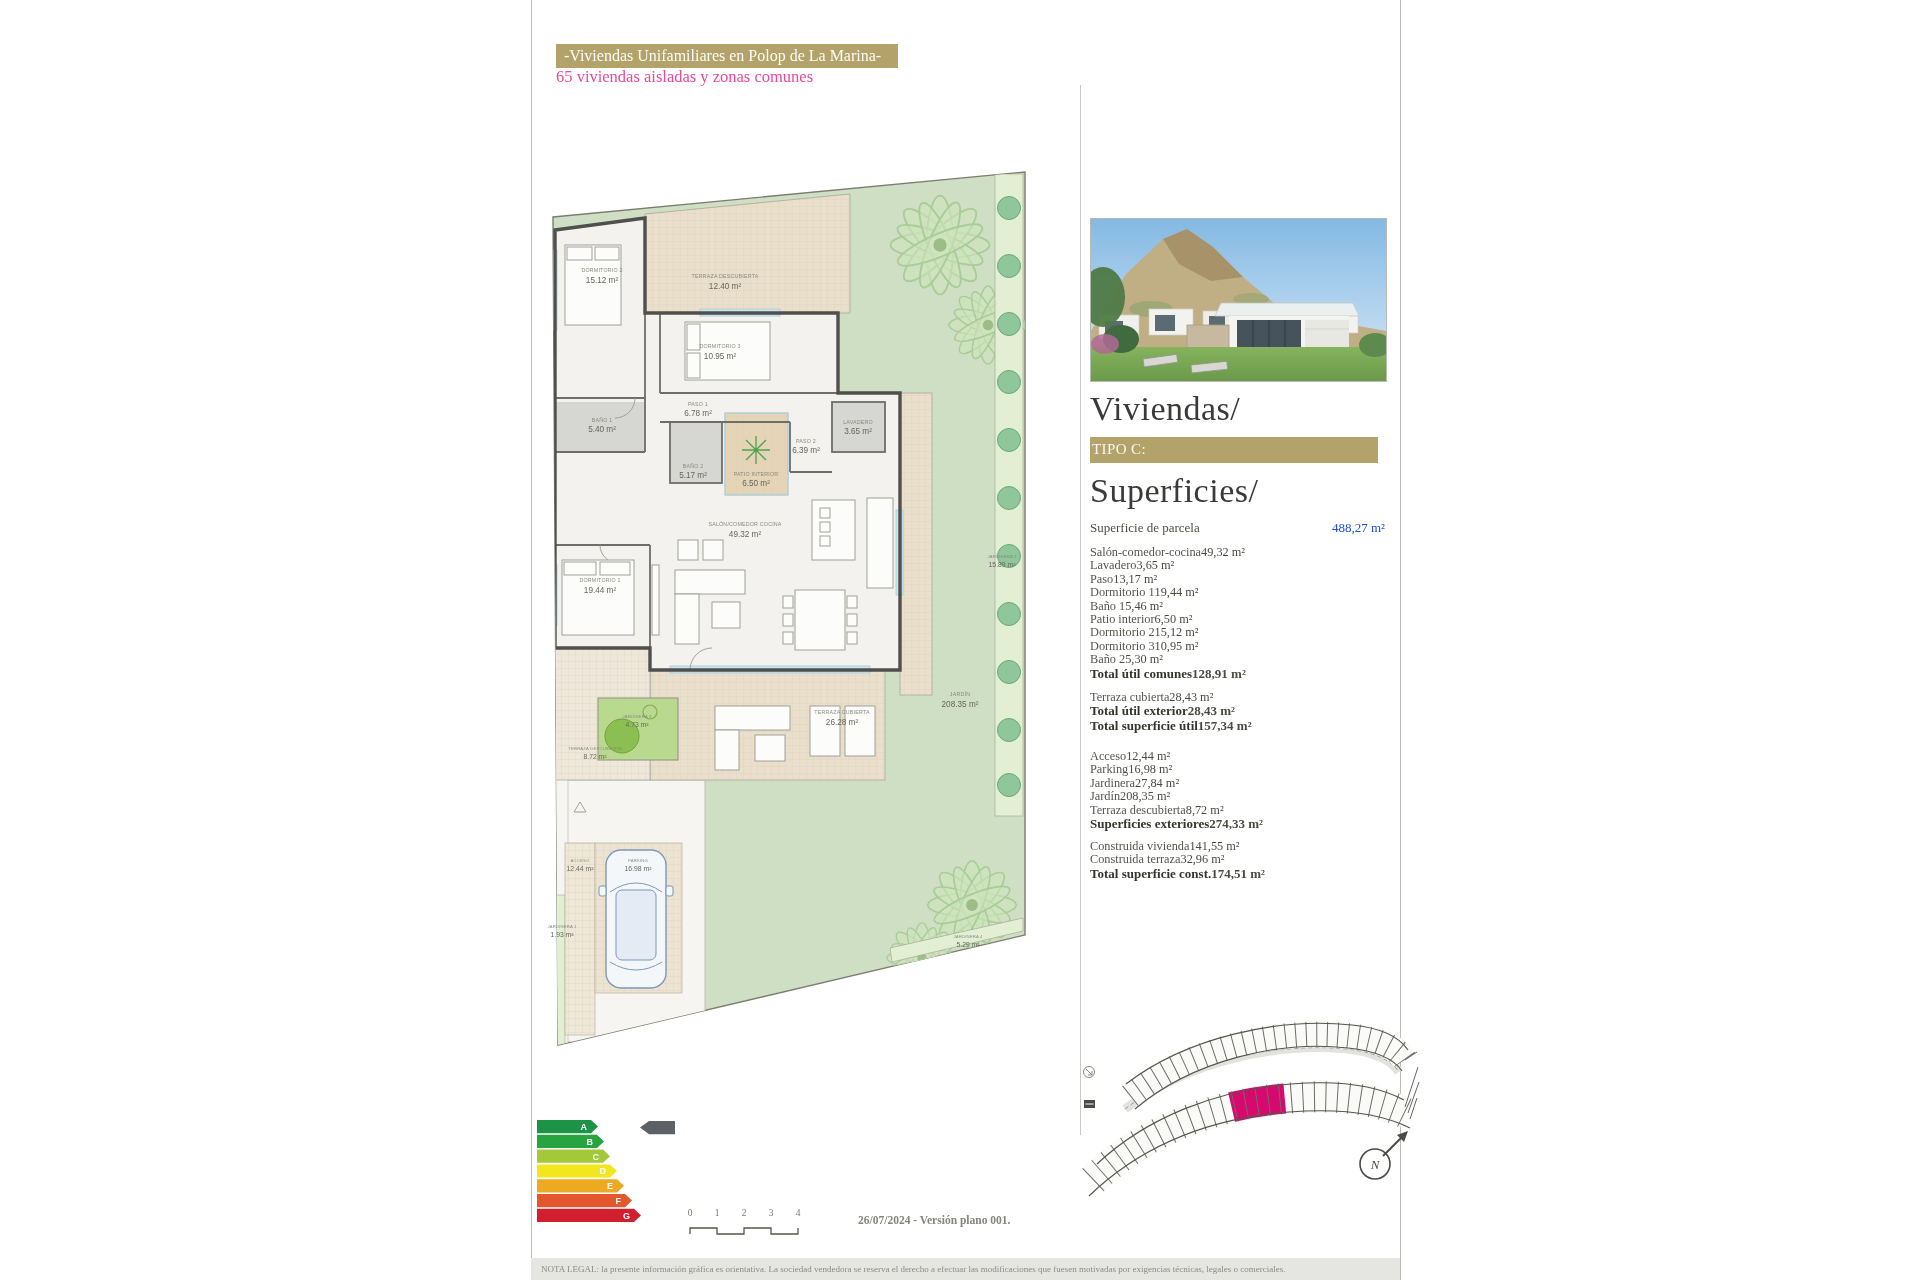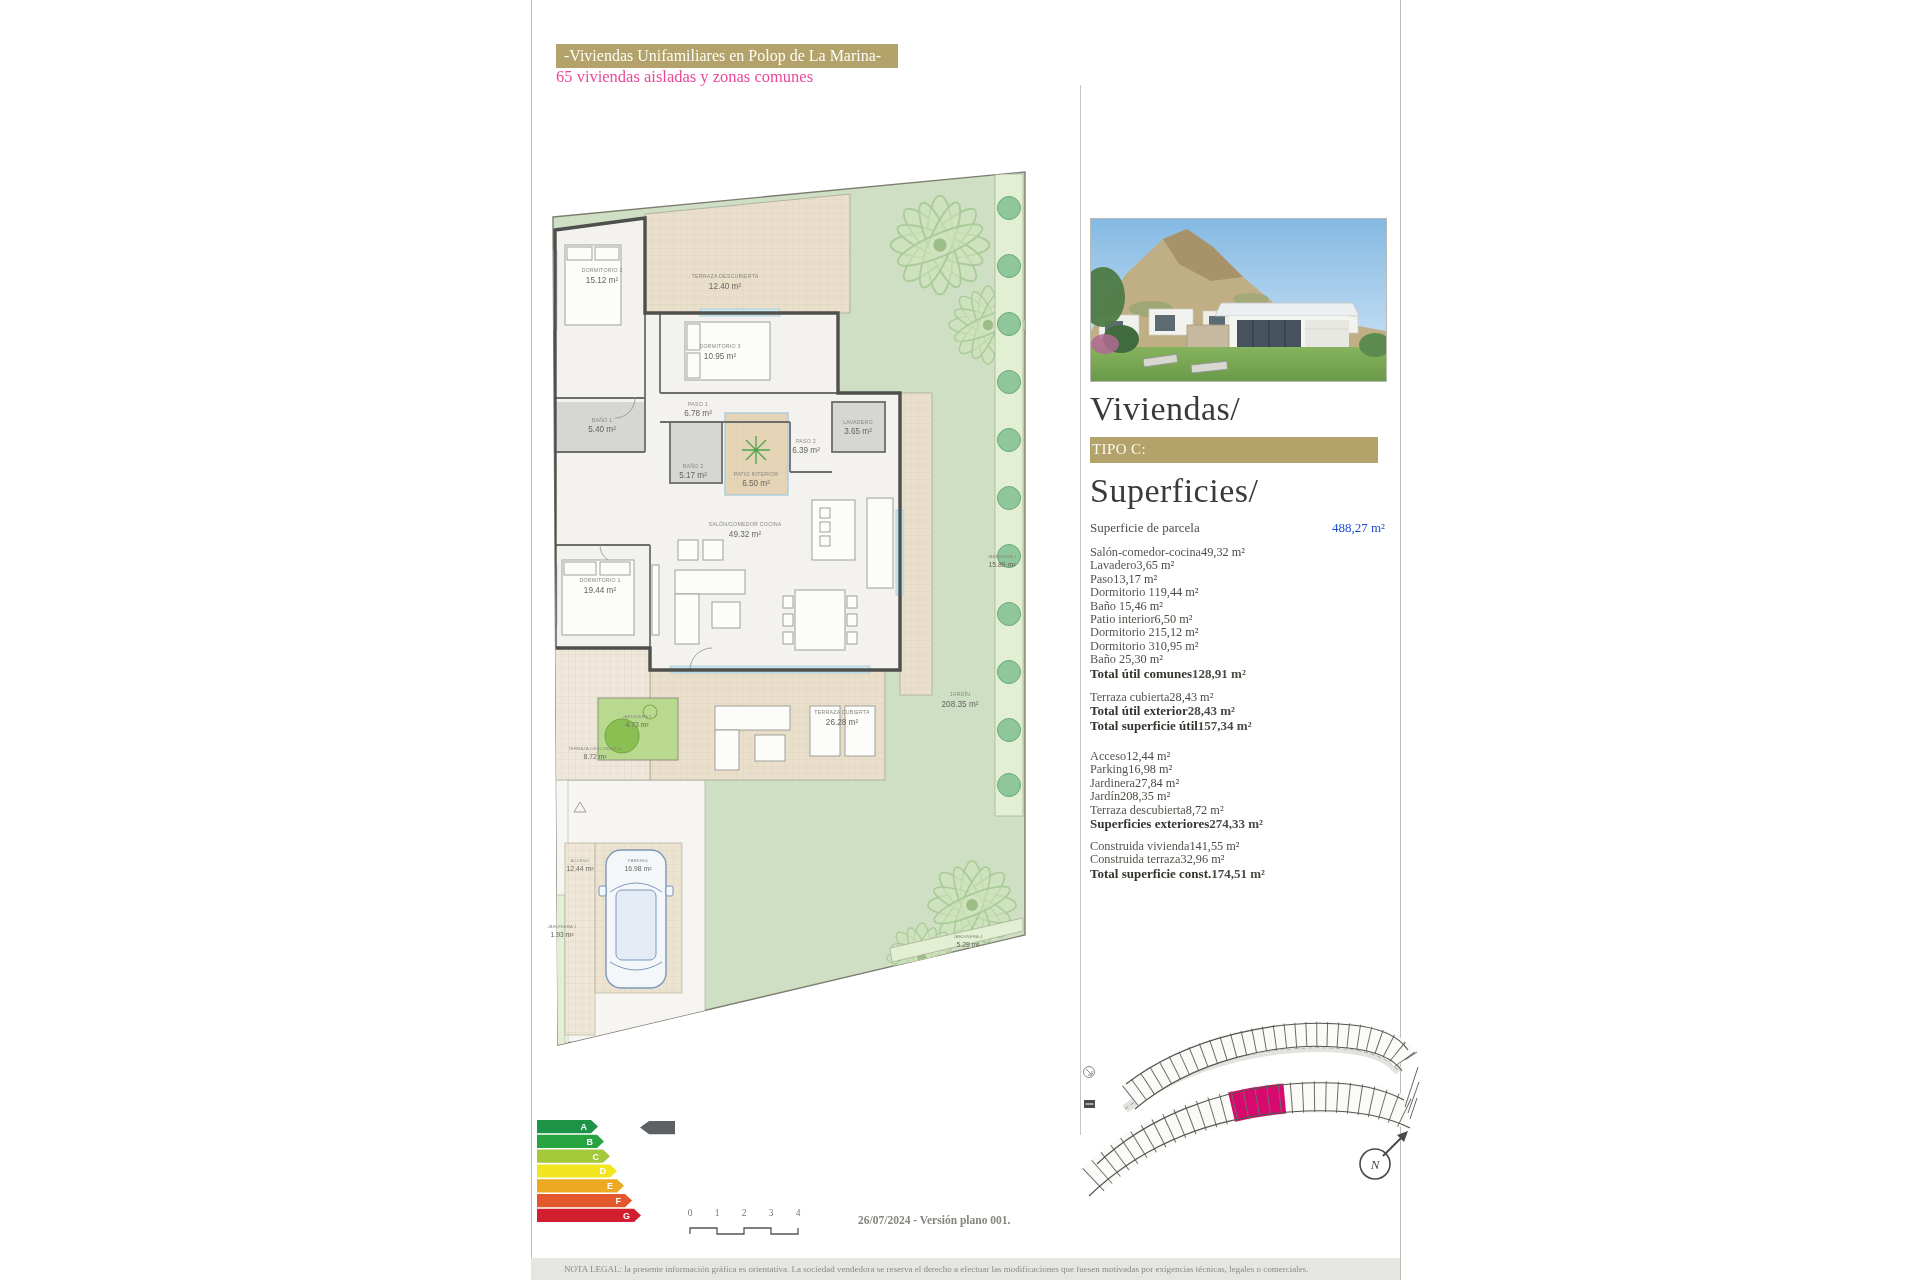--- a/index.html
+++ b/index.html
@@ -25,21 +25,21 @@
   .rlabel.small .rn{font-size:4.2px;}
   .rlabel.small .ra{font-size:6.8px;}
   .furn{fill:#fcfcfa;stroke:#a0a09a;stroke-width:1;}
   .wall{fill:none;stroke:#4f4f4d;stroke-width:3.4;stroke-linejoin:miter;}
   .part{stroke:#6d6d69;stroke-width:1.8;}
   .win{fill:#cde6ee;stroke:#9cc6d4;stroke-width:.7;}
   .door{fill:none;stroke:#9a9a94;stroke-width:.9;}
   .gridln{stroke:#d9cdb6;stroke-width:.55;}
   
   .legalband{background:#e5e5e2;color:#8b8b84;font-size:9px;display:flex;align-items:center;
-             font-family:"Liberation Serif",serif;padding-left:33px;box-sizing:border-box;}
+             font-family:"Liberation Serif",serif;padding-left:10px;box-sizing:border-box;}
   .datetext{font-size:11.5px;color:#85857e;}
   .enletter{font-family:"Liberation Sans",sans-serif;font-size:9px;font-weight:bold;fill:#fff;text-anchor:end;}
   .sctick{font-family:"Liberation Serif",serif;font-size:9.5px;fill:#77776f;text-anchor:middle;}
 </style>
 </head>
 <body>
 
 <div id="canvas">
 
   <div class="pageline" style="left:531px;"></div>

